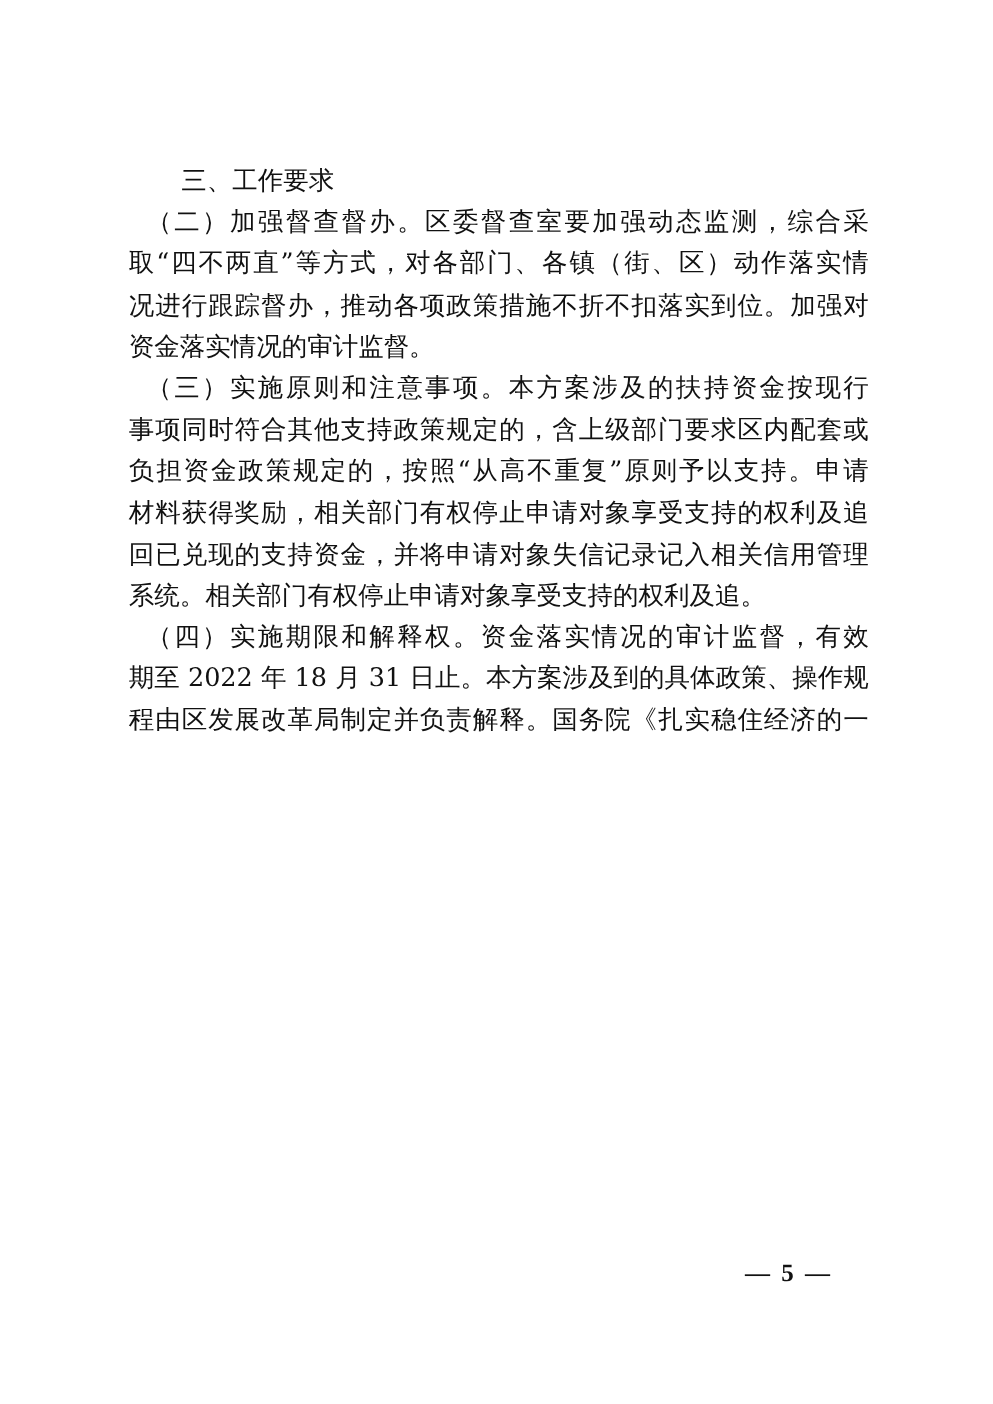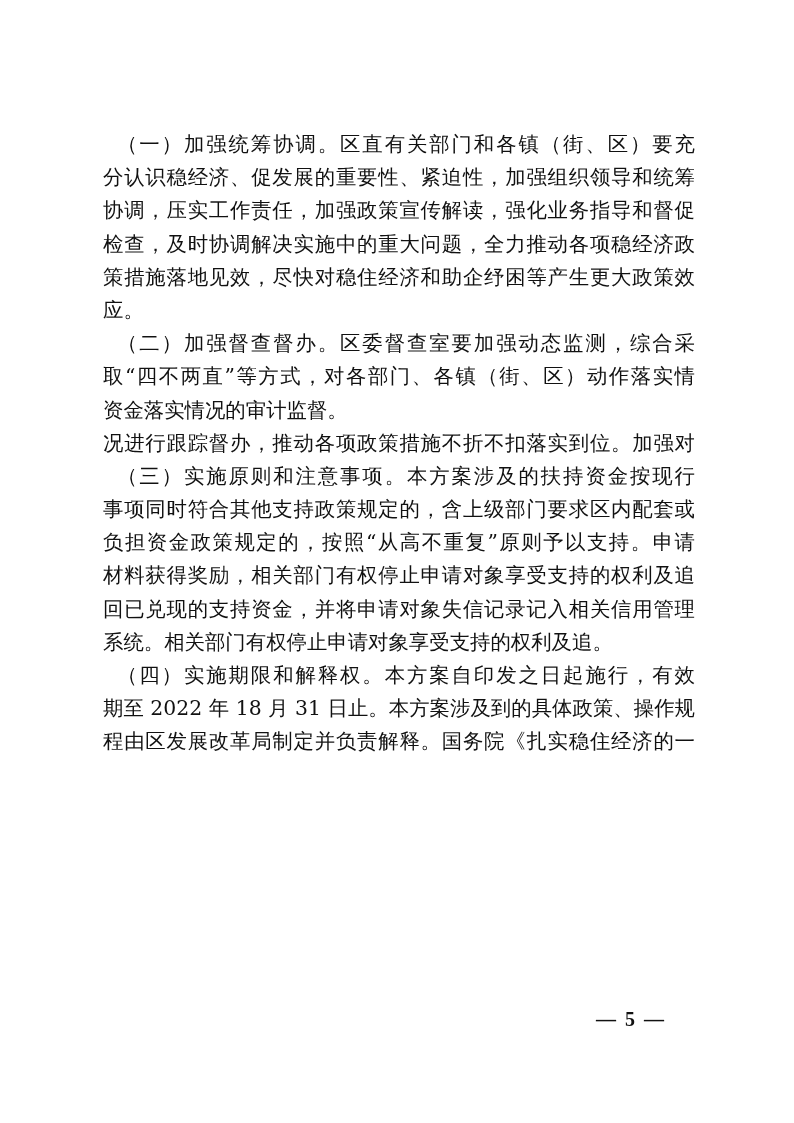--- a/index.html
+++ b/index.html
@@ -52,46 +52,39 @@
     font-weight: bold;
     font-family: "Liberation Serif", "DejaVu Serif", serif;
     white-space: nowrap;
     letter-spacing: 2px;
   }
 </style>
 </head>
 <body>
 
 <div class="page">
+  <div class="heading">三、工作要求</div>
 
-  <div>
-    <div class="line indent">（一）加强统筹协调。区直有关部门和各镇（街、区）要充</div>
-    <div class="line">分认识稳经济、促发展的重要性、紧迫性，加强组织领导和统筹</div>
-    <div class="line">协调，压实工作责任，加强政策宣传解读，强化业务指导和督促</div>
-    <div class="line">检查，及时协调解决实施中的重大问题，全力推动各项稳经济政</div>
-    <div class="line">策措施落地见效，尽快对稳住经济和助企纾困等产生更大政策效</div>
-    <div class="line last">应。</div>
-  </div>
 
   <div>
     <div class="line indent">（二）加强督查督办。区委督查室要加强动态监测，综合采</div>
     <div class="line">取“四不两直”等方式，对各部门、各镇（街、区）动作落实情</div>
+    <div class="line">况进行跟踪督办，推动各项政策措施不折不扣落实到位。加强对</div>
     <div class="line last">资金落实情况的审计监督。</div>
-    <div class="line">况进行跟踪督办，推动各项政策措施不折不扣落实到位。加强对</div>
   </div>
 
   <div>
     <div class="line indent">（三）实施原则和注意事项。本方案涉及的扶持资金按现行</div>
     <div class="line">事项同时符合其他支持政策规定的，含上级部门要求区内配套或</div>
     <div class="line">负担资金政策规定的，按照“从高不重复”原则予以支持。申请</div>
     <div class="line">材料获得奖励，相关部门有权停止申请对象享受支持的权利及追</div>
     <div class="line">回已兑现的支持资金，并将申请对象失信记录记入相关信用管理</div>
     <div class="line last">系统。相关部门有权停止申请对象享受支持的权利及追。</div>
   </div>
 
   <div>
-    <div class="line indent">（四）实施期限和解释权。本方案自印发之日起施行，有效</div>
+    <div class="line indent">（四）实施期限和解释权。资金落实情况的审计监督，有效</div>
     <div class="line">期至 2022 年 18 月 31 日止。本方案涉及到的具体政策、操作规</div>
     <div class="line">程由区发展改革局制定并负责解释。国务院《扎实稳住经济的一</div>
   </div>
 </div>
 
 <div class="page-number">— 5 —</div>
 
 </body></html>

